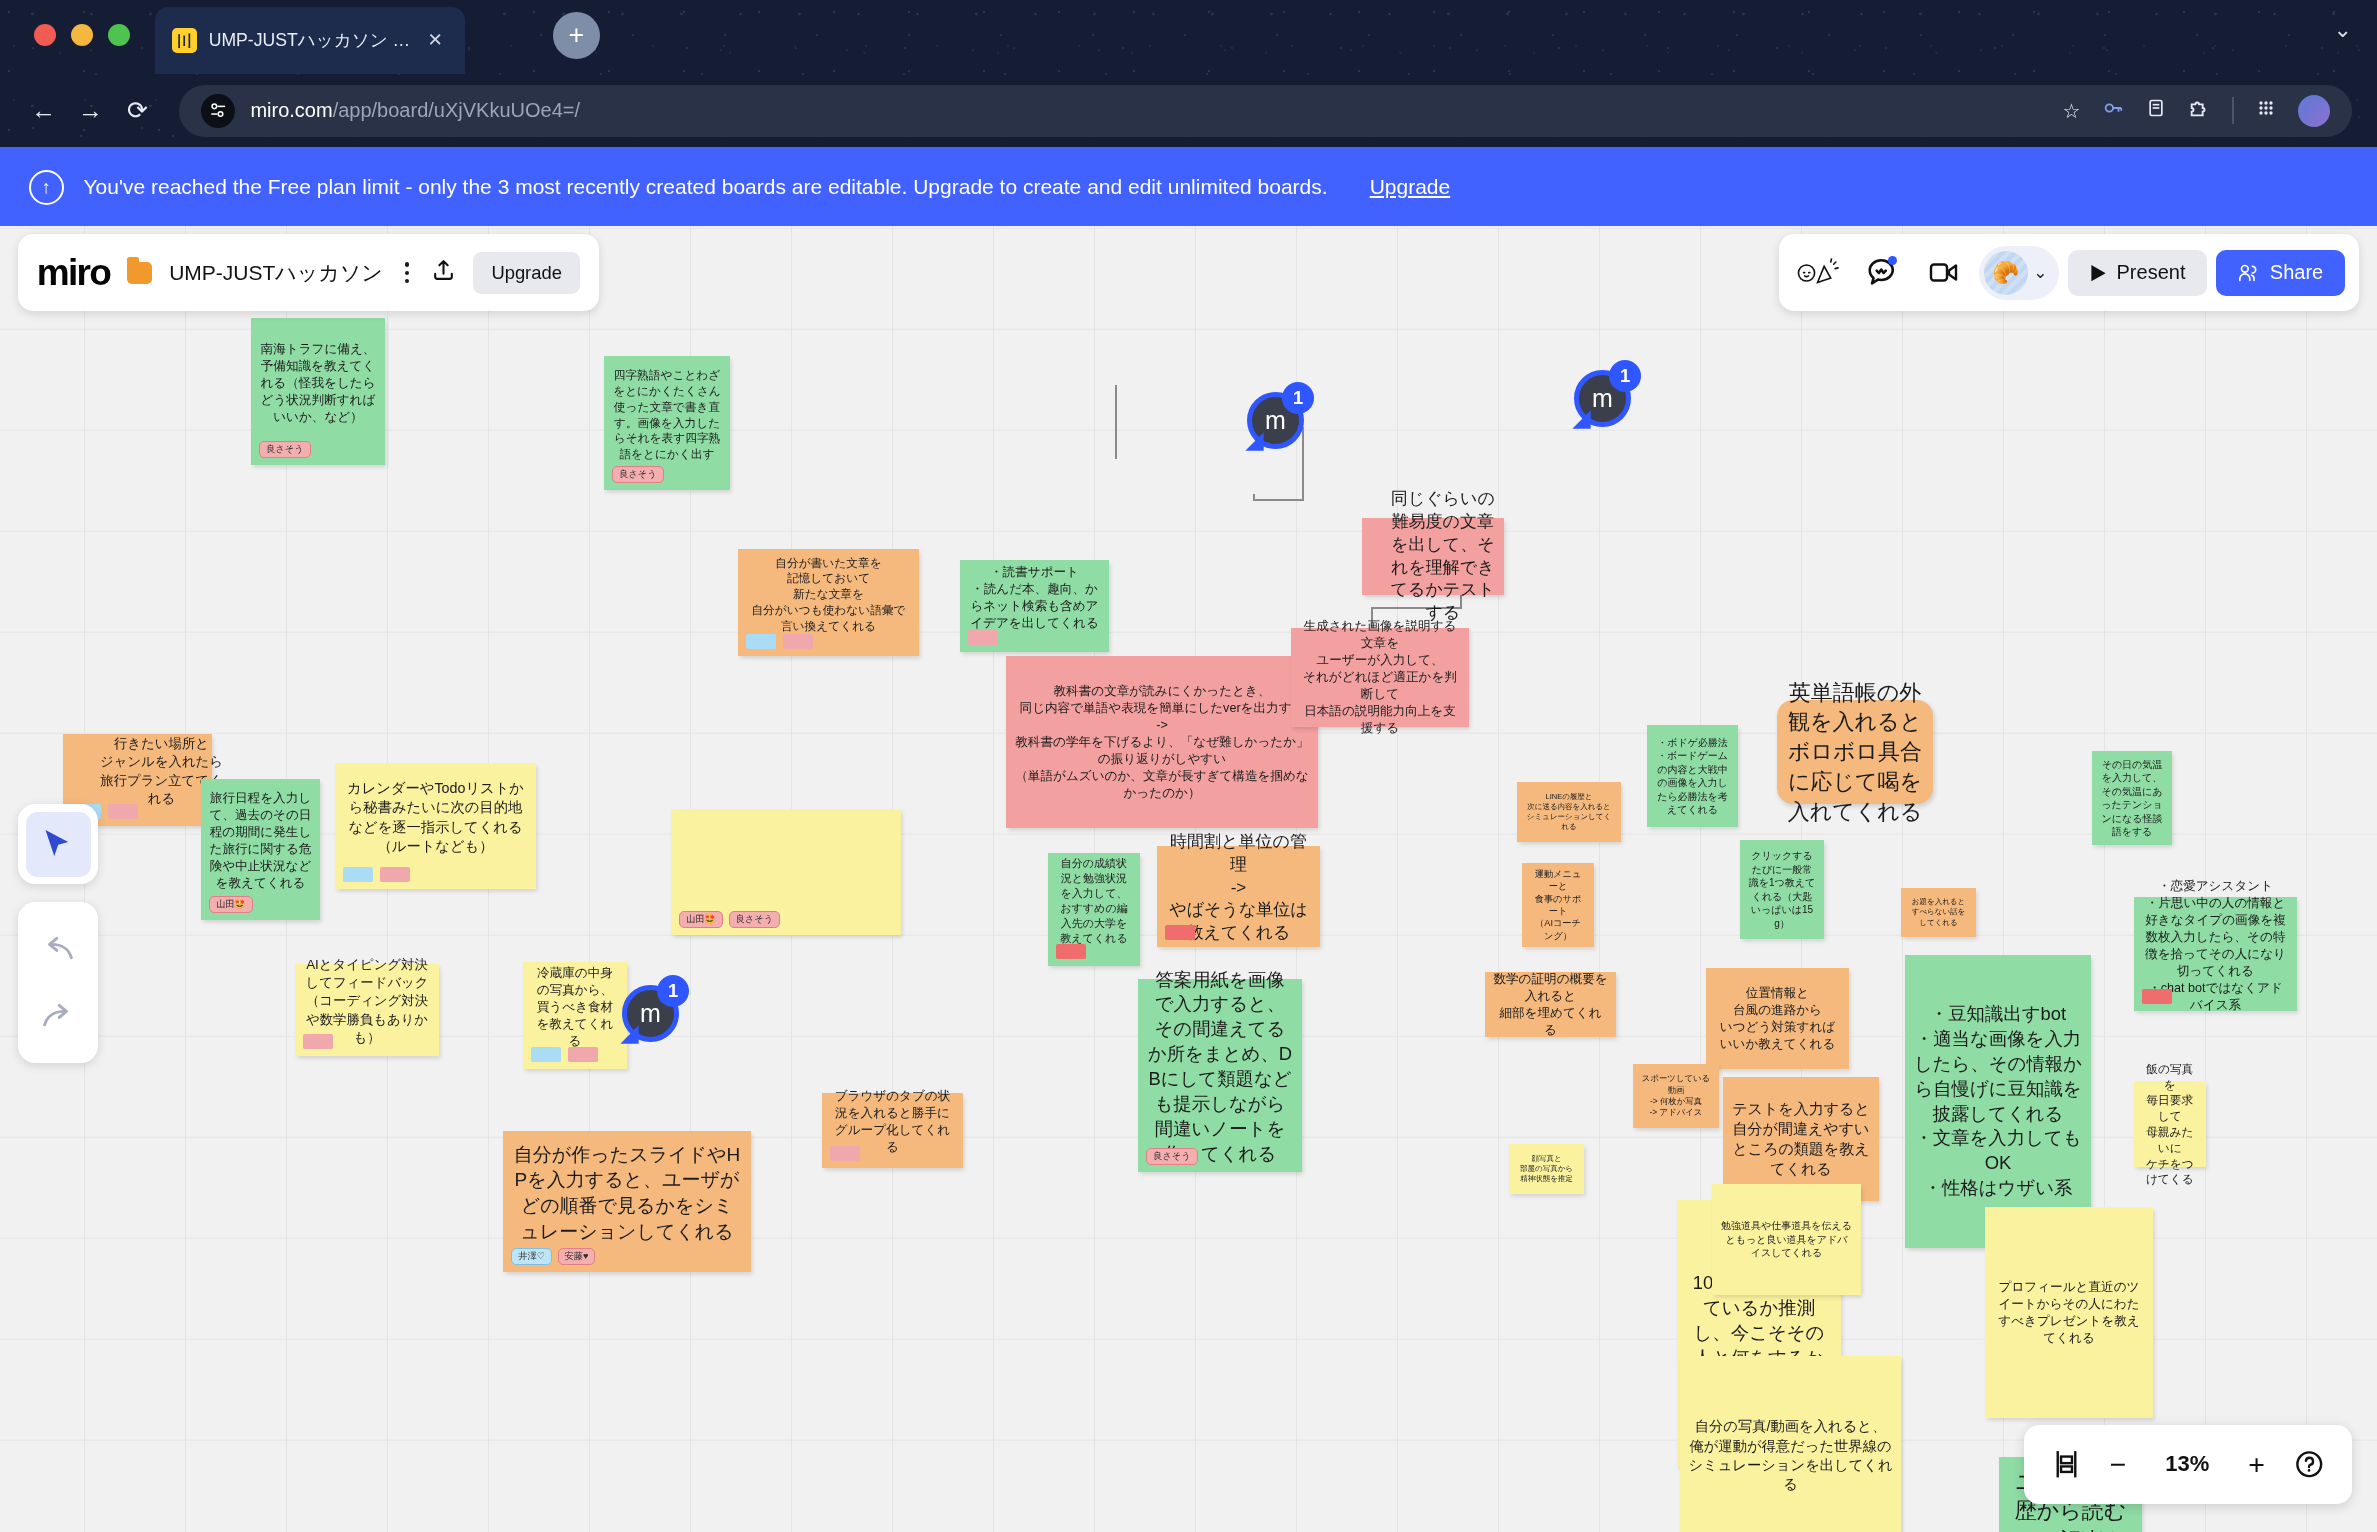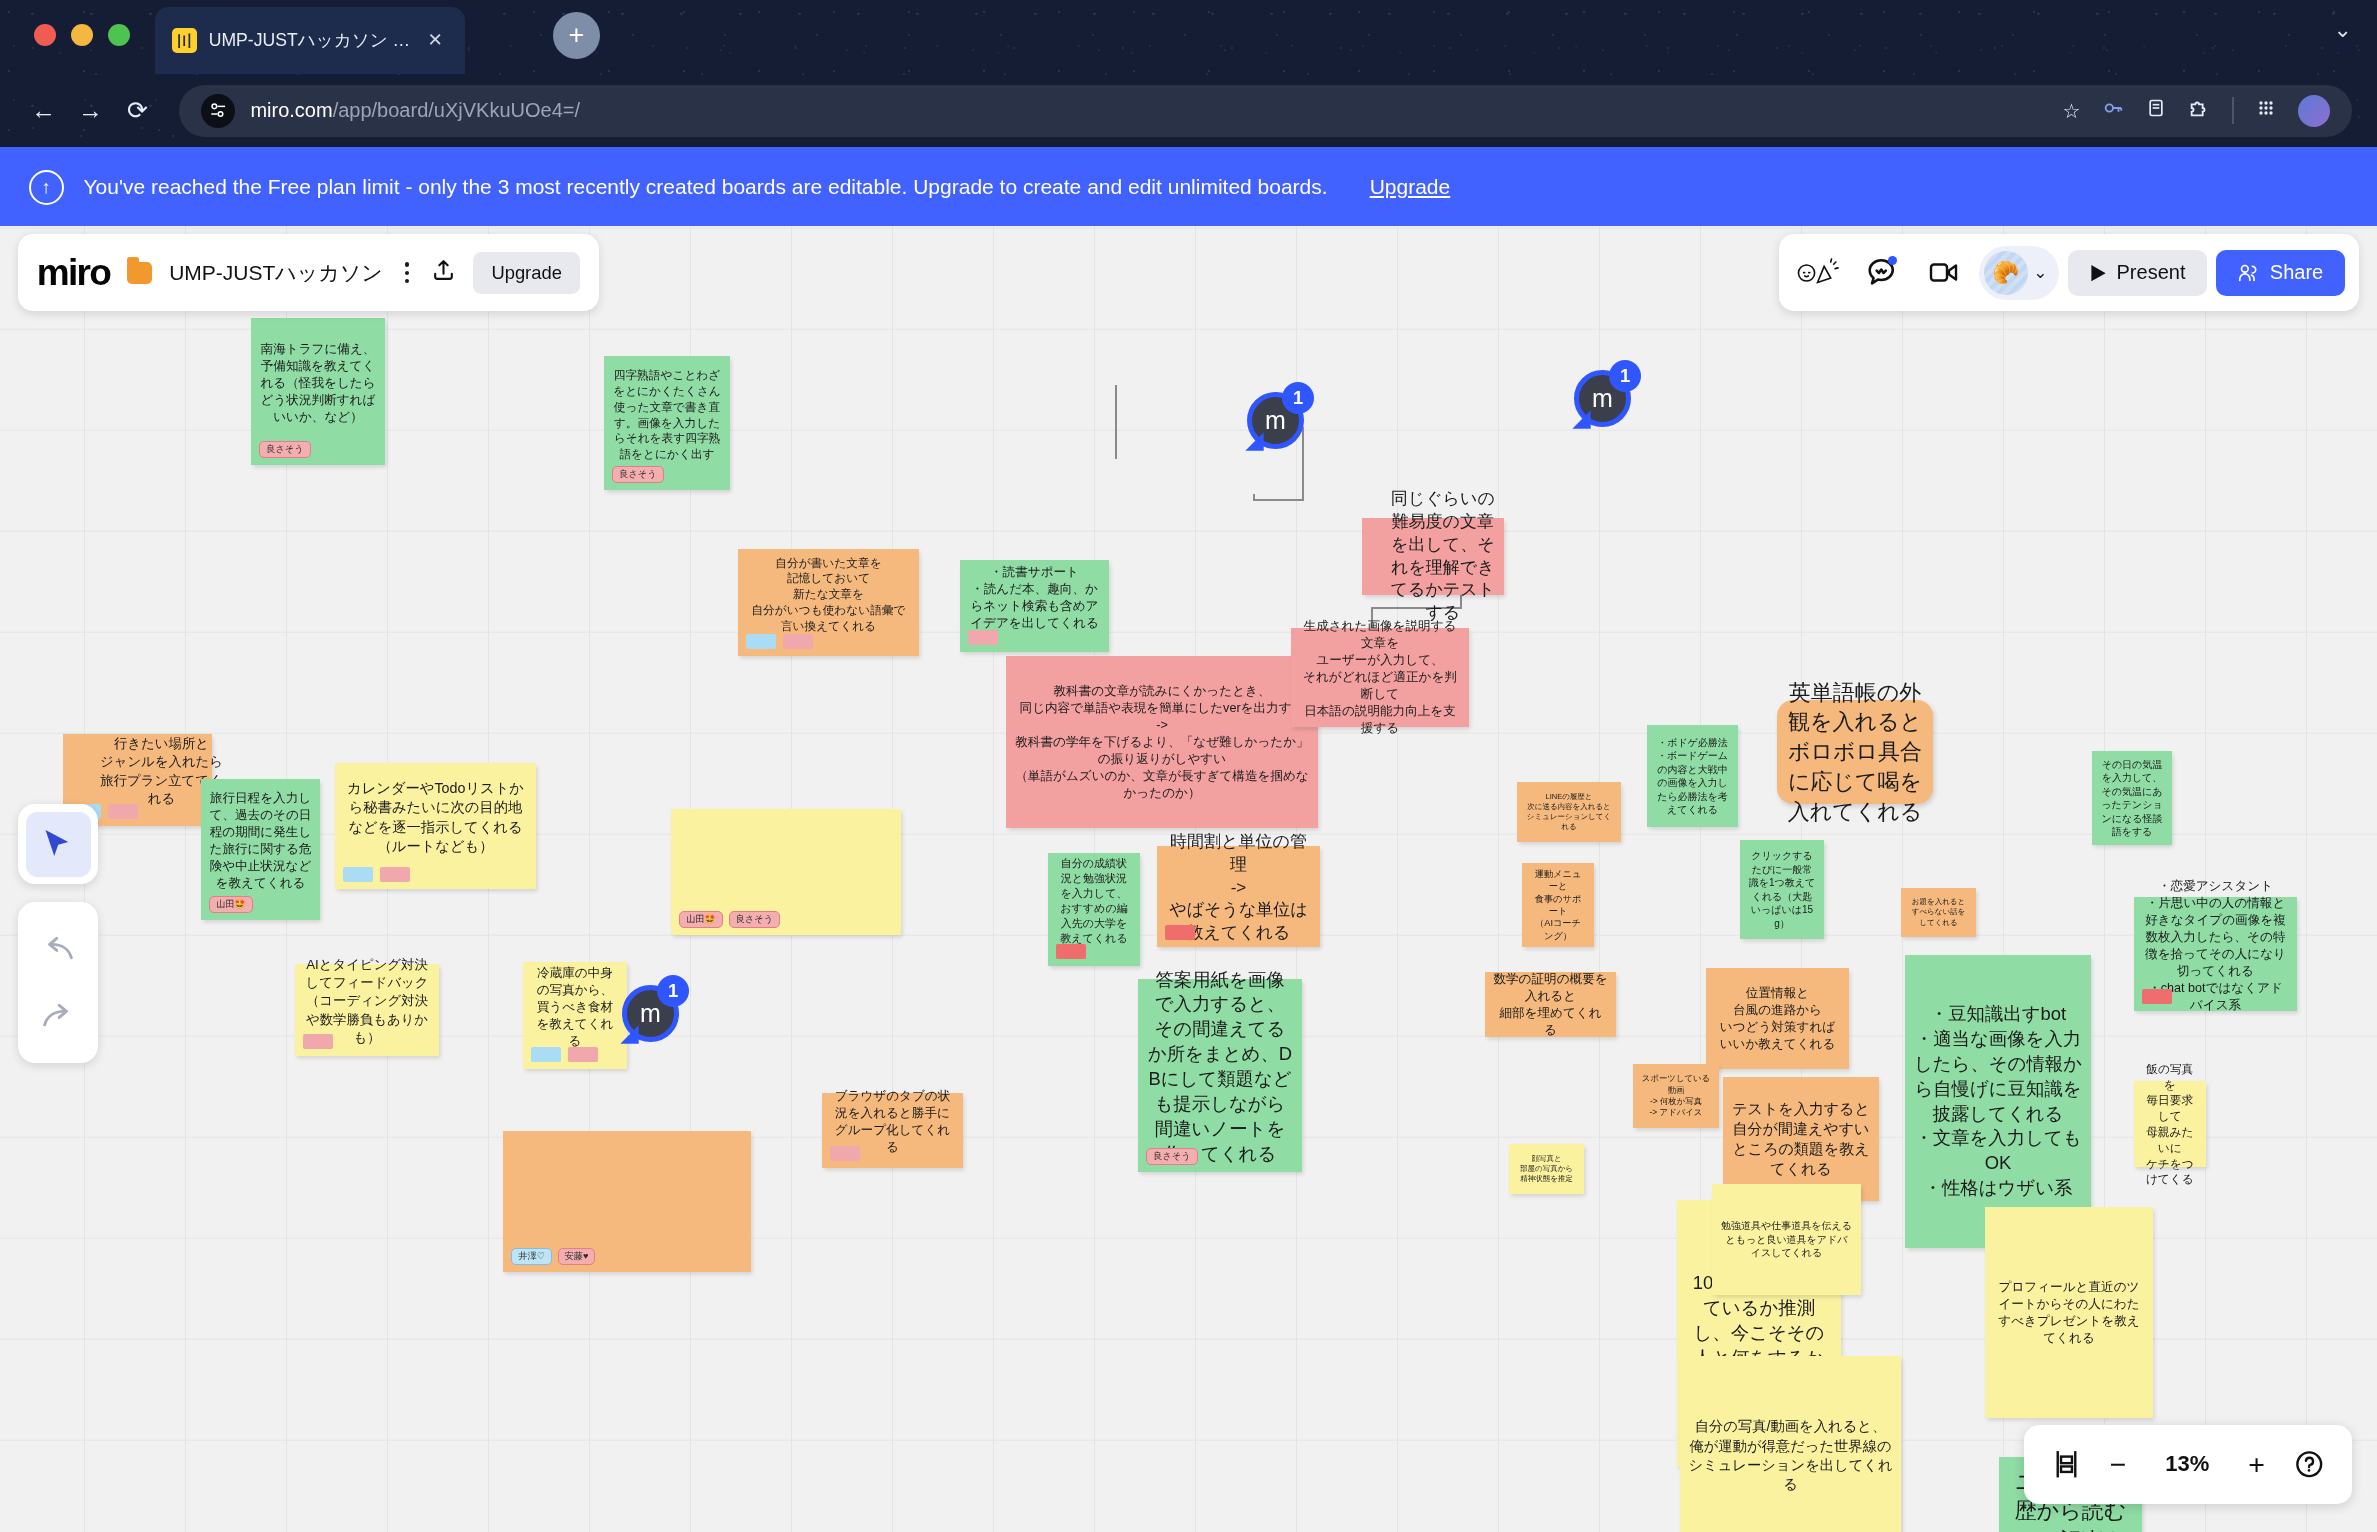--- a/index.html
+++ b/index.html
@@ -345,21 +345,21 @@
       <div class="note n-yellow" style="left: 671px; top: 583px; width: 230px; height: 126px; font-size: 14.3px;"><div class="tags"><span class="tag pinkish">山田🤩</span><span class="tag pinkish">良さそう</span></div></div>
       <div class="note n-green" style="left: 1048px; top: 627px; width: 92px; height: 113px; font-size: 11px;"><div class="body" style="margin-bottom: 17px;">自分の成績状況と勉強状況を入力して、おすすめの編入先の大学を教えてくれる</div><div class="swatches"><span class="sw sw-red"></span></div></div>
       <div class="note n-orange" style="left: 1157px; top: 620px; width: 163px; height: 101px; font-size: 17px;"><div class="body" style="margin-bottom: 17px;">時間割と単位の管理
 -&gt;
 やばそうな単位は教えてくれる</div><div class="swatches"><span class="sw sw-red"></span></div></div>
       <div class="note n-green" style="left: 1138px; top: 753px; width: 164px; height: 193px; font-size: 18.4px;"><div class="body" style="margin-bottom: 17px;">答案用紙を画像で入力すると、その間違えてるか所をまとめ、DBにして類題なども提示しながら間違いノートを作ってくれる</div><div class="tags"><span class="tag pinkish">良さそう</span></div></div>
       <div class="note n-yellow" style="left: 295px; top: 738px; width: 144px; height: 92px; font-size: 13.4px;"><div class="body" style="margin-bottom: 17px;">AIとタイピング対決してフィードバック
 （コーディング対決や数学勝負もありかも）</div><div class="swatches"><span class="sw sw-pink"></span></div></div>
       <div class="note n-yellow" style="left: 523px; top: 736px; width: 104px; height: 107px; font-size: 12.6px;"><div class="body" style="margin-bottom: 17px;">冷蔵庫の中身の写真から、買うべき食材を教えてくれる</div><div class="swatches"><span class="sw sw-blue"></span><span class="sw sw-pink"></span></div></div>
       <div class="note n-orange" style="left: 822px; top: 867px; width: 141px; height: 75px; font-size: 12.6px;"><div class="body" style="margin-bottom: 17px;">ブラウザのタブの状況を入れると勝手にグループ化してくれる</div><div class="swatches"><span class="sw sw-pink"></span></div></div>
-      <div class="note n-orange" style="left: 503px; top: 905px; width: 248px; height: 141px; font-size: 19px;"><div class="tags"><span class="tag blueish">井澤♡</span><span class="tag pinkish">安藤♥</span></div></div>
+      <div class="note n-orange" style="left: 503px; top: 905px; width: 248px; height: 141px; font-size: 19px;"><div class="body" style="margin-bottom: 17px;">自分が作ったスライドやHPを入力すると、ユーザがどの順番で見るかをシミュレーションしてくれる</div><div class="tags"><span class="tag blueish">井澤♡</span><span class="tag pinkish">安藤♥</span></div></div>
       <div class="note n-green" style="left: 1647px; top: 499px; width: 91px; height: 102px; font-size: 10px;"><div class="body">・ボドゲ必勝法
 ・ボードゲームの内容と大戦中の画像を入力したら必勝法を考えてくれる</div></div>
       <div class="note n-orange" style="left: 1777px; top: 474px; width: 156px; height: 104px; font-size: 22px; border-radius: 16px;"><div class="body">英単語帳の外観を入れるとボロボロ具合に応じて喝を入れてくれる</div></div>
       <div class="note n-green" style="left: 2092px; top: 490px; width: 80px; height: 94px; font-size: 10px; margin-top: 35px;"><div class="body">その日の気温を入力して、その気温にあったテンションになる怪談語をする</div></div>
       <div class="note n-green" style="left: 1740px; top: 614px; width: 84px; height: 99px; font-size: 10px;"><div class="body">クリックするたびに一般常識を1つ教えてくれる（大匙いっぱいは15g）</div></div>
       <div class="note n-orange" style="left: 1517px; top: 556px; width: 104px; height: 60px; font-size: 7.5px;"><div class="body">LINEの履歴と
 次に送る内容を入れると
 シミュレーションしてくれる</div></div>
       <div class="note n-orange" style="left: 1522px; top: 637px; width: 72px; height: 84px; font-size: 9.2px;"><div class="body">運動メニューと
 食事のサポート

